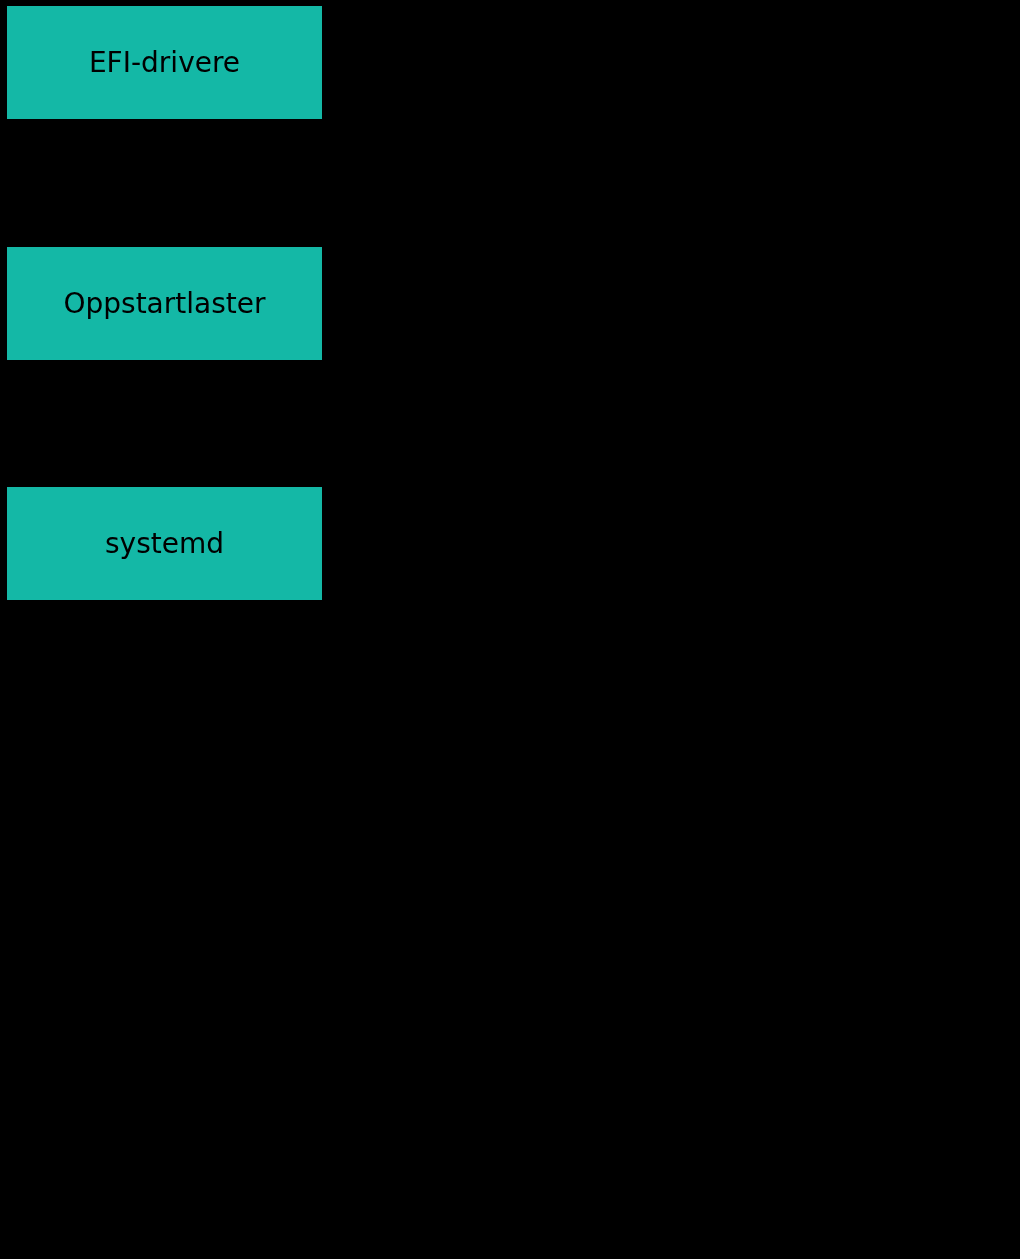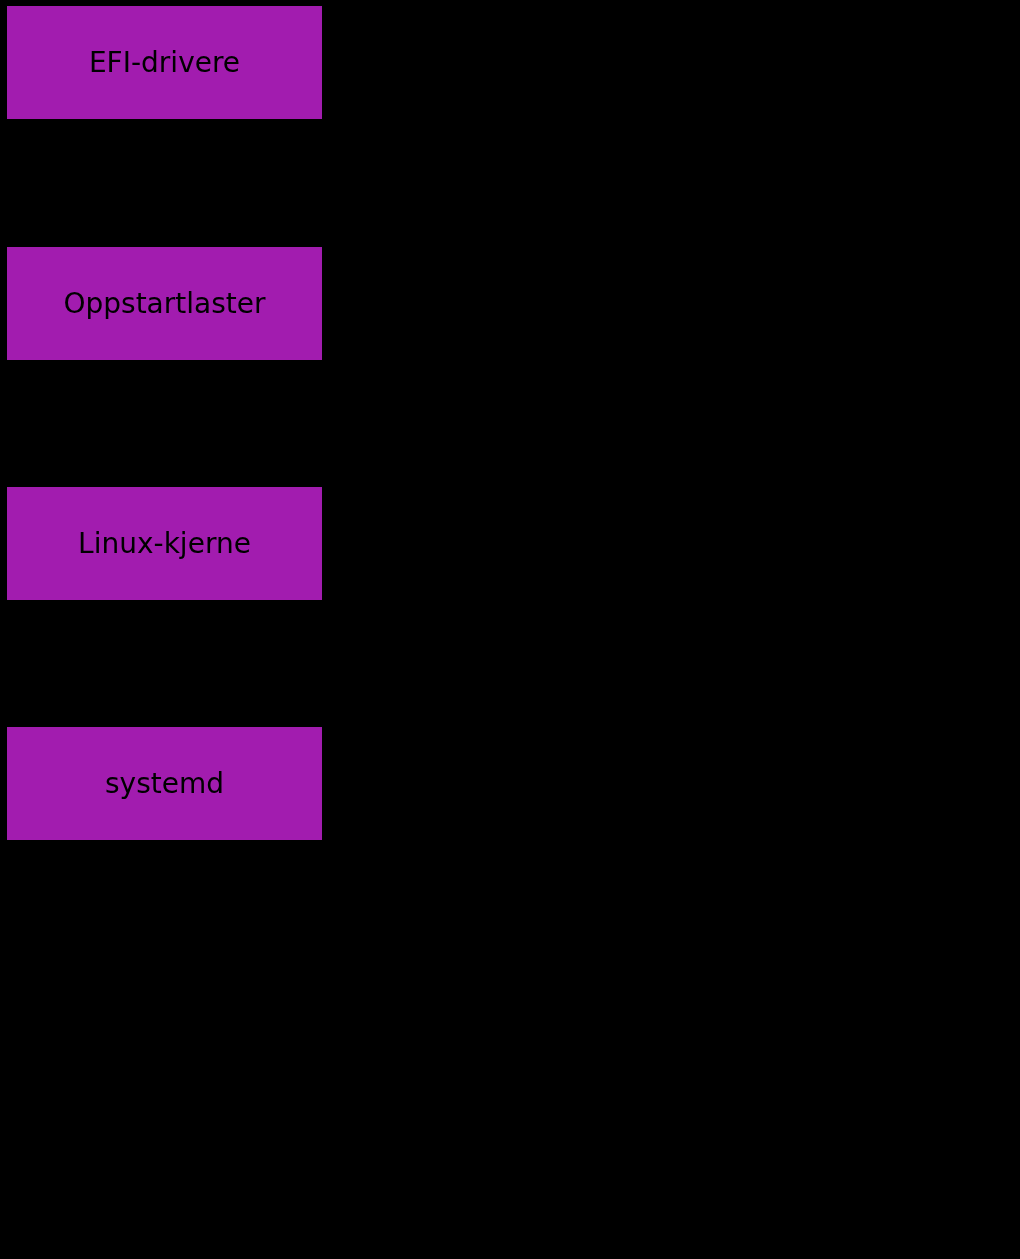--- a/index.html
+++ b/index.html
@@ -19,21 +19,21 @@
     left: 0;
     top: 0;
     width: 1020px;
     height: 1259px;
   }
   .node {
     position: absolute;
     left: 6px;
     width: 317px;
     height: 115px;
-    background: #a21caf;
+    background: #14b8a6;
     border: 1px solid #000000;
     box-sizing: border-box;
     display: flex;
     align-items: center;
     justify-content: center;
   }
   .node-label {
     color: #000000;
     font-size: 28px;
     line-height: 1;
@@ -52,22 +52,19 @@
 <div class="canvas">
 
   <div class="node">
     <span class="node-label">EFI-drivere</span>
   </div>
 
   <div class="node">
     <span class="node-label">Oppstartlaster</span>
   </div>
 
-  <div class="node">
-    <span class="node-label">Linux-kjerne</span>
-  </div>
 
 
   <div class="node">
     <span class="node-label">systemd</span>
   </div>
 
 </div>
 
 </body></html>

